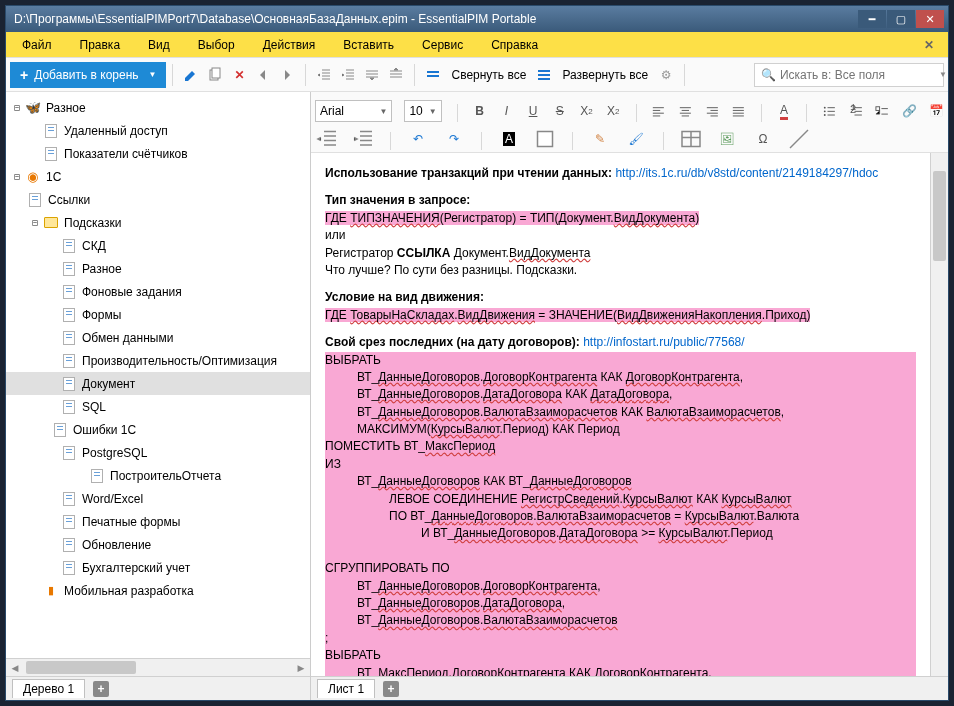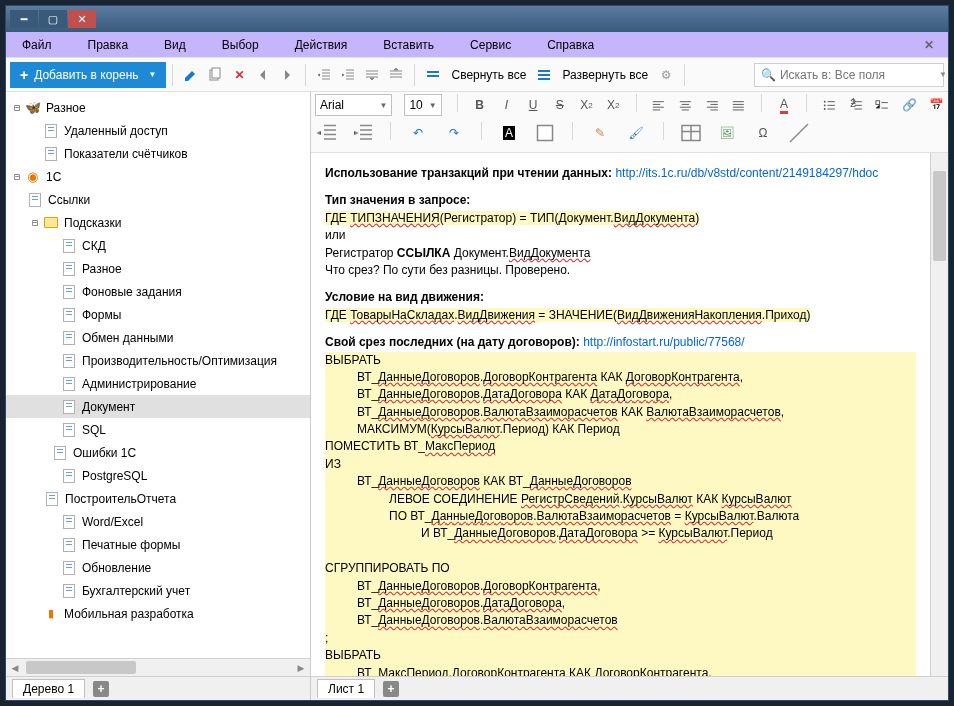--- a/index.html
+++ b/index.html
@@ -3,21 +3,21 @@
 <meta charset="utf-8">
 <style>
 *{box-sizing:border-box;margin:0;padding:0;font-family:"Segoe UI",Tahoma,Arial,sans-serif;font-size:12px}
 body{background:#1a2332;width:954px;height:706px;overflow:hidden;position:relative}
 .window{position:absolute;left:5px;top:5px;right:5px;bottom:5px;background:#f5f5f5;border:1px solid #2a4a6a;display:flex;flex-direction:column}
 .titlebar{height:26px;background:linear-gradient(#5a7ca0,#3a5a7a);color:#fff;display:flex;align-items:center;padding:0 4px;font-size:12px}
 .titlebar .title{flex:1;padding-left:4px}
 .titlebar .wbtns{display:flex;gap:1px}
 .titlebar .wbtn{width:28px;height:18px;background:#3a5a7a;display:flex;align-items:center;justify-content:center;cursor:pointer;font-size:11px}
 .titlebar .wbtn.close{background:#c0504d}
-.menubar{height:26px;background:#c4b5fd;border-bottom:1px solid #e0e0e0;display:flex;align-items:center;padding:0 6px;gap:16px}
+.menubar{height:26px;background:#fde047;border-bottom:1px solid #e0e0e0;display:flex;align-items:center;padding:0 6px;gap:8px}
 .menubar span{padding:4px 10px;cursor:pointer}
 .menubar .closex{margin-left:auto;padding-right:8px;cursor:pointer;font-weight:bold;color:#666}
 .toolbar1{height:34px;background:#fafafa;border-bottom:1px solid #e0e0e0;display:flex;align-items:center;padding:0 4px}
 .btn-add{background:#1e8ad6;color:#fff;height:26px;padding:0 10px;display:flex;align-items:center;gap:6px;cursor:pointer}
 .btn-add .plus{font-size:14px;font-weight:bold}
 .btn-add .caret{font-size:8px;margin-left:4px}
 .tsep{width:1px;height:22px;background:#d8d8d8;margin:0 6px}
 .tbtn{width:24px;height:24px;display:flex;align-items:center;justify-content:center;cursor:pointer;color:#666}
 .tbtn svg{width:16px;height:16px}
 .tbtn.edit{color:#1976d2}
@@ -40,44 +40,45 @@
 .misc-ico{font-size:13px}
 .hscroll{height:18px;background:#f0f0f0;border-top:1px solid #d0d0d0;position:relative}
 .hscroll .thumb{position:absolute;left:20px;width:110px;top:2px;bottom:2px;background:#c8c8c8;border-radius:2px}
 .hscroll .arrL,.hscroll .arrR{position:absolute;top:0;bottom:0;width:18px;display:flex;align-items:center;justify-content:center;color:#888;font-size:9px}
 .hscroll .arrL{left:0}.hscroll .arrR{right:0}
 .tabbar{height:24px;background:#f0f0f0;border-top:1px solid #d0d0d0;display:flex;align-items:center;padding:0 6px;gap:8px}
 .tabbar .tab{background:#fff;border:1px solid #c0c0c0;padding:2px 10px;border-bottom:none}
 .tabbar .addtab{width:16px;height:16px;background:#888;color:#fff;display:flex;align-items:center;justify-content:center;font-weight:bold;cursor:pointer;border-radius:2px}
 .right{flex:1;display:flex;flex-direction:column;overflow:hidden;background:#fafafa}
 .fmtbar{background:#fafafa;border-bottom:1px solid #e0e0e0;padding:2px 4px}
-.fmtrow{display:flex;align-items:flex-start;height:28px;gap:12px}
+.fmtrow{display:flex;align-items:flex-end;height:28px;gap:12px}
 .fsel{height:22px;border:1px solid #c0c0c0;background:#fff;padding:0 4px;display:flex;align-items:center;gap:6px;cursor:pointer}
 .fsel.font{width:120px}.fsel.size{width:46px}
 .fsel .car{font-size:8px;color:#666;margin-left:auto}
 .fbtn{width:24px;height:22px;display:flex;align-items:center;justify-content:center;cursor:pointer;color:#555}
 .fbtn.b{font-weight:bold}.fbtn.i{font-style:italic}.fbtn.u{text-decoration:underline}.fbtn.s{text-decoration:line-through}
 .fsep{width:1px;height:18px;background:#d8d8d8;margin:0 3px}
 .editor-wrap{flex:1;display:flex;overflow:hidden}
 .editor{flex:1;background:#fff;padding:12px 14px;overflow:auto;font-size:13px;line-height:1.45}
 .editor a{color:#0066cc}
 .editor b{font-weight:bold}
-.hl{background:#fef9c3}
+.hl{background:#f9a8d4}
 .spellerr{text-decoration:underline wavy #d04040;text-decoration-skip-ink:none}
 .vscroll{width:18px;background:#f0f0f0;border-left:1px solid #d0d0d0;position:relative}
 .vscroll .thumb{position:absolute;top:18px;height:90px;left:2px;right:2px;background:#c8c8c8;border-radius:2px}
 .editor p{margin:0}
 .editor .sect{margin-top:10px}
 .ind1{padding-left:32px}.ind2{padding-left:64px}.ind3{padding-left:96px}
 </style>
 </head>
 <body>
 
 <div class="window">
   <div class="titlebar">
+    <span class="title">D:\Программы\EssentialPIMPort7\Database\ОсновнаяБазаДанных.epim - EssentialPIM Portable</span>
     <div class="wbtns">
       <div class="wbtn">━</div>
       <div class="wbtn">▢</div>
       <div class="wbtn close">✕</div>
     </div>
   </div>
 
   <div class="menubar">
     <span>Файл</span>
     <span>Правка</span>
@@ -232,26 +233,20 @@
               <span class="note-ico"></span>
             </span>
             <span>Обмен данными</span>
           </div>
         <div class="tn" style="padding-left:54px">
             <span class="ticon">
               <span class="note-ico"></span>
             </span>
             <span>Производительность/Оптимизация</span>
           </div>
-        <div class="tn" style="padding-left:54px">
-            <span class="ticon">
-              <span class="note-ico"></span>
-            </span>
-            <span>Администрирование</span>
-          </div>
         <div class="tn sel" style="padding-left:54px">
             <span class="ticon">
               <span class="note-ico"></span>
             </span>
             <span>Документ</span>
           </div>
         <div class="tn" style="padding-left:54px">
             <span class="ticon">
               <span class="note-ico"></span>
             </span>
@@ -262,21 +257,21 @@
               <span class="note-ico"></span>
             </span>
             <span>Ошибки 1С</span>
           </div>
         <div class="tn" style="padding-left:54px">
             <span class="ticon">
               <span class="note-ico"></span>
             </span>
             <span>PostgreSQL</span>
           </div>
-        <div class="tn" style="padding-left:37px">
+        <div class="tn" style="padding-left:82px">
             <span class="ticon">
               <span class="note-ico"></span>
             </span>
             <span>ПостроительОтчета</span>
           </div>
         <div class="tn" style="padding-left:54px">
             <span class="ticon">
               <span class="note-ico"></span>
             </span>
             <span>Word/Excel</span>
@@ -426,21 +421,21 @@
         </div>
       </div>
 
       <div class="editor-wrap">
         <div class="editor">
           <p><b>Использование транзакций при чтении данных:</b> <a>http://its.1c.ru/db/v8std/content/2149184297/hdoc</a></p>
           <p class="sect"><b>Тип значения в запросе:</b></p>
           <p><span class="hl"><span>ГДЕ </span><span class="spellerr">ТИПЗНАЧЕНИЯ</span><span>(Регистратор) = ТИП(Документ.</span><span class="spellerr">ВидДокумента</span><span>)</span></span></p>
           <p>или</p>
           <p><span>Регистратор </span><b>ССЫЛКА</b><span> Документ.</span><span class="spellerr">ВидДокумента</span></p>
-          <p>Что срез? По сути без разницы. Проверено.</p>
+          <p>Что лучше? По сути без разницы. Подсказки.</p>
           <p class="sect"><b>Условие на вид движения:</b></p>
           <p><span class="hl"><span>ГДЕ </span><span class="spellerr">ТоварыНаСкладах</span><span>.</span><span class="spellerr">ВидДвижения</span><span> = ЗНАЧЕНИЕ(</span><span class="spellerr">ВидДвиженияНакопления</span><span>.Приход)</span></span></p>
           <p class="sect"><b>Свой срез последних (на дату договоров):</b> <a>http://infostart.ru/public/77568/</a></p>
           <div class="hl">
           <p>ВЫБРАТЬ</p>
           <p class="ind1"><span>ВТ_</span><span class="spellerr">ДанныеДоговоров</span><span>.</span><span class="spellerr">ДоговорКонтрагента</span><span> КАК </span><span class="spellerr">ДоговорКонтрагента</span><span>,</span></p>
           <p class="ind1"><span>ВТ_</span><span class="spellerr">ДанныеДоговоров</span><span>.</span><span class="spellerr">ДатаДоговора</span><span> КАК </span><span class="spellerr">ДатаДоговора</span><span>,</span></p>
           <p class="ind1"><span>ВТ_</span><span class="spellerr">ДанныеДоговоров</span><span>.</span><span class="spellerr">ВалютаВзаиморасчетов</span><span> КАК </span><span class="spellerr">ВалютаВзаиморасчетов</span><span>,</span></p>
           <p class="ind1"><span>МАКСИМУМ(</span><span class="spellerr">КурсыВалют</span><span>.Период) КАК Период</span></p>
           <p><span>ПОМЕСТИТЬ ВТ_</span><span class="spellerr">МаксПериод</span></p>

